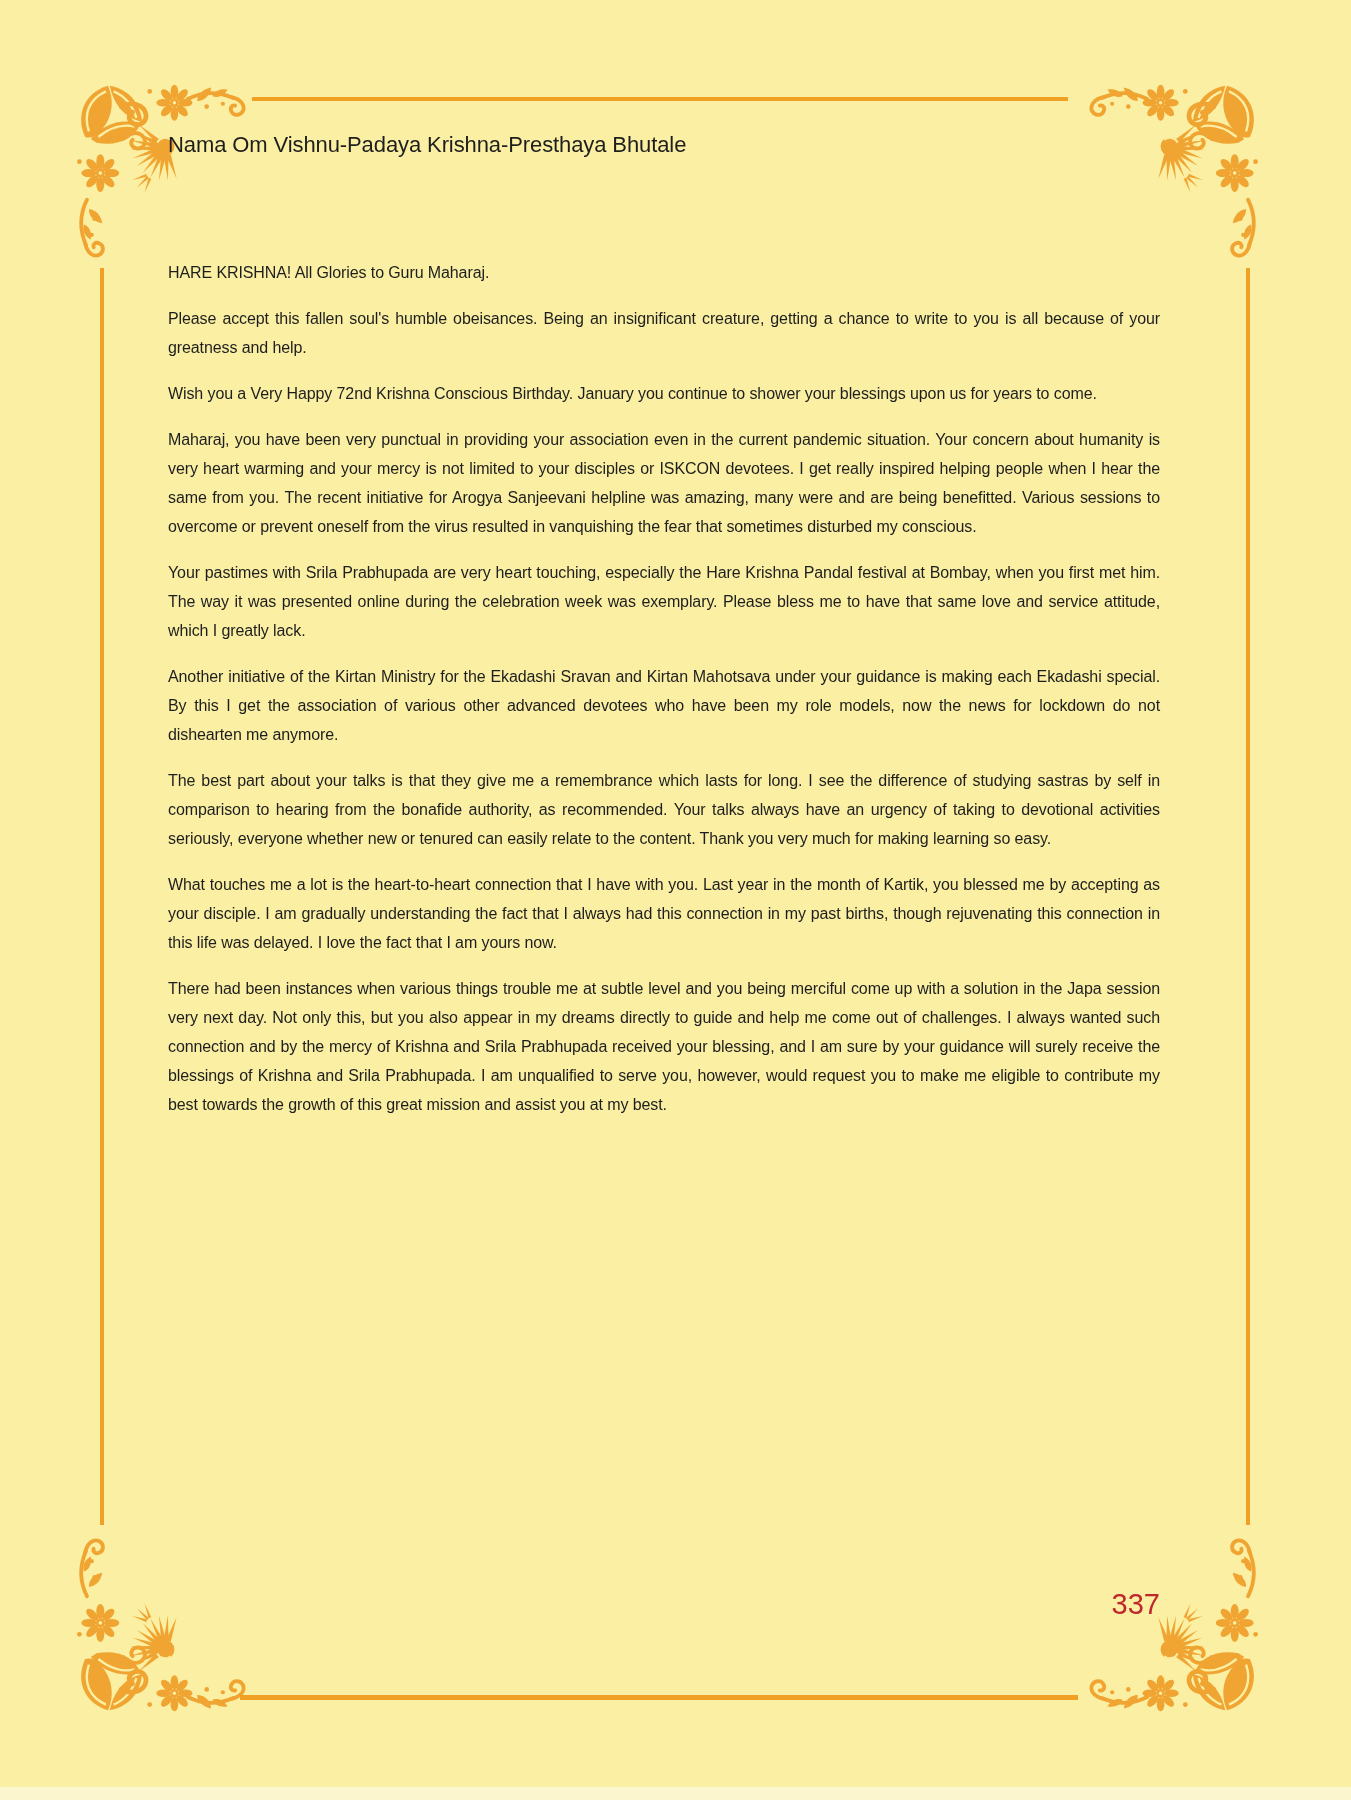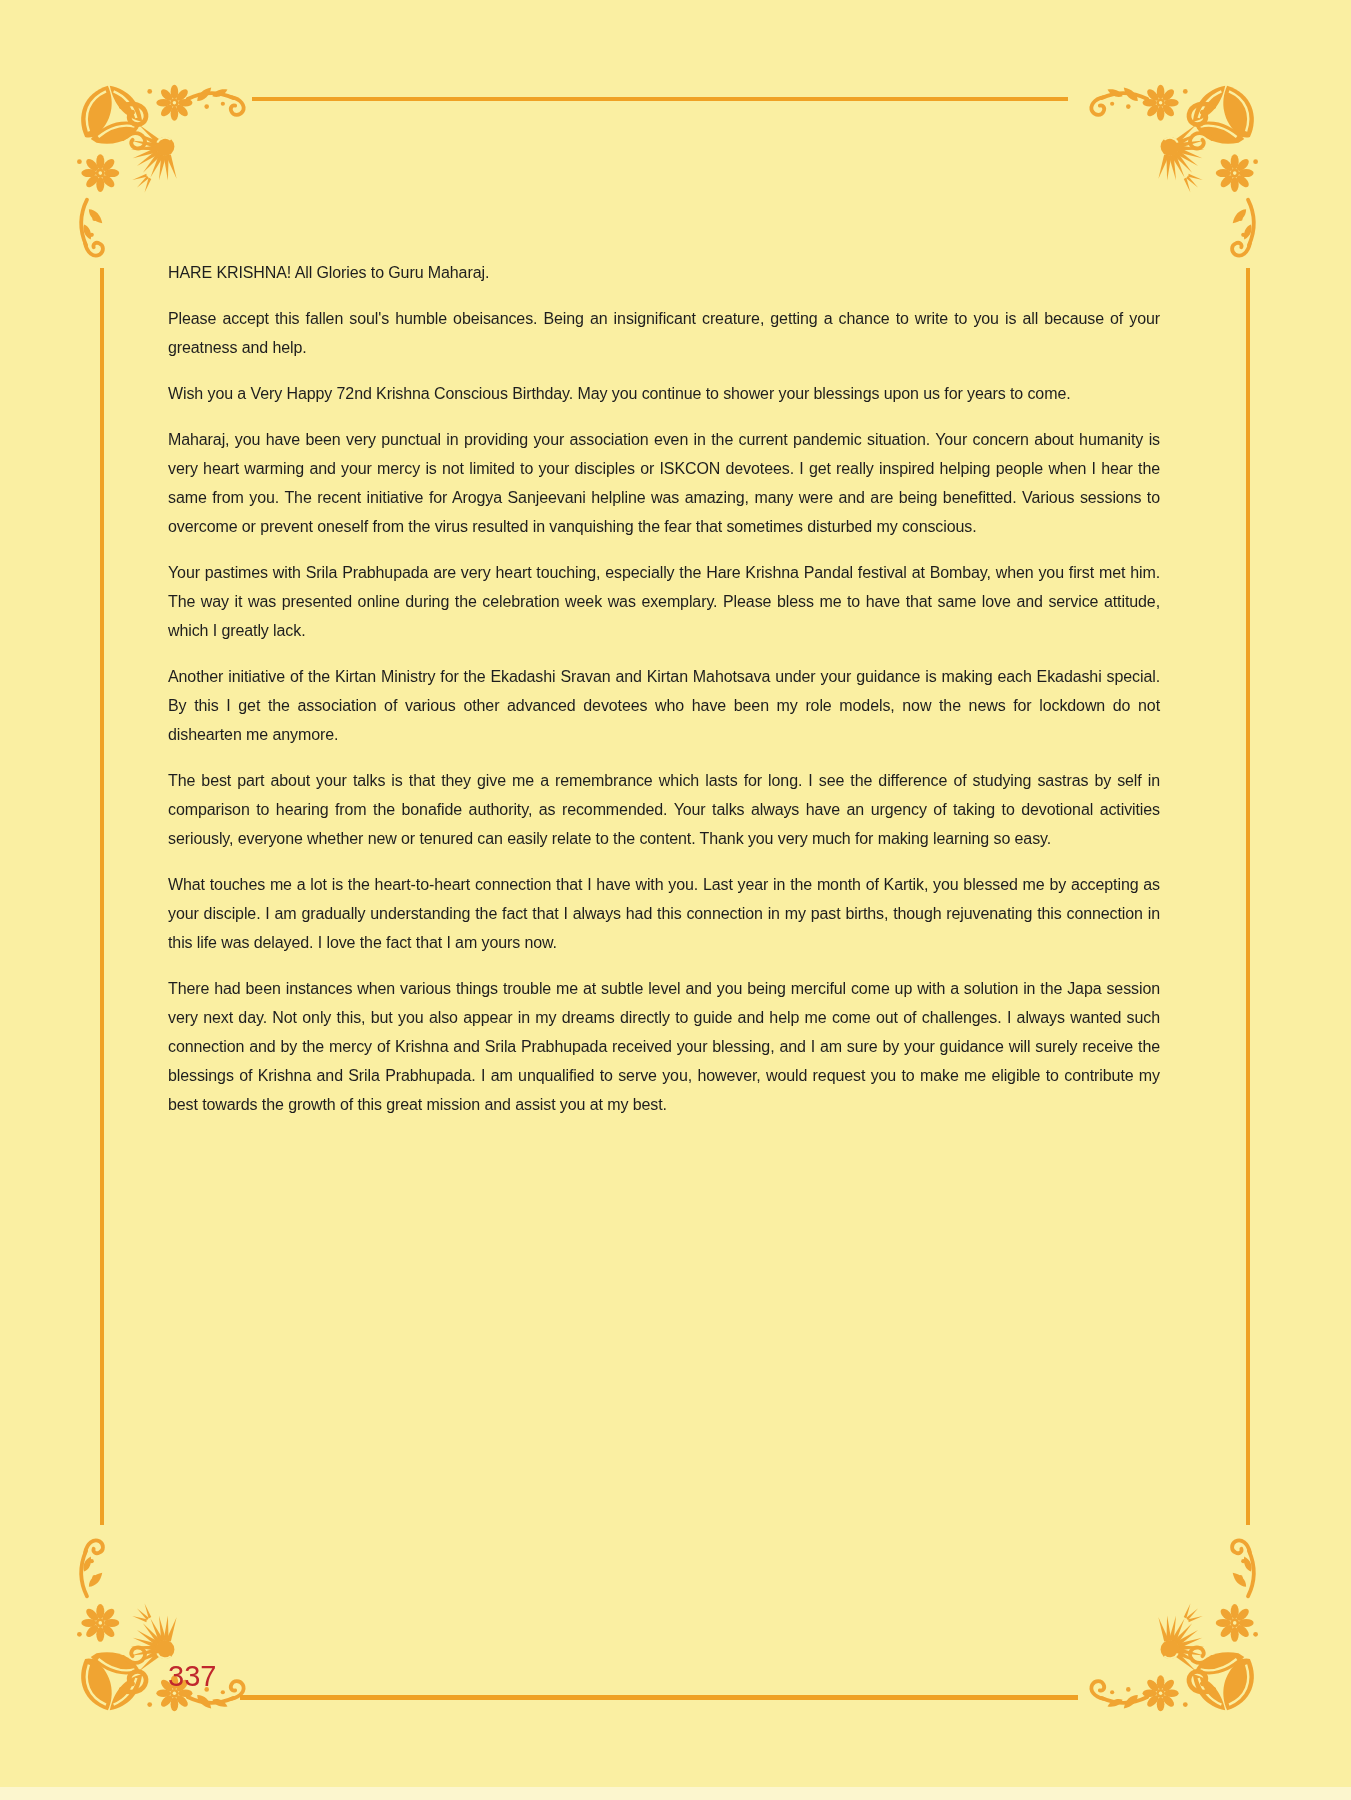--- a/index.html
+++ b/index.html
@@ -29,22 +29,22 @@
     font-size:22px;line-height:28px;letter-spacing:-0.1px;
   }
   .invocation div{margin:0 0 14px;}
   .letter{
     position:absolute;left:168px;top:258px;width:992px;
     font-size:16px;line-height:29px;letter-spacing:-0.1px;
   }
   .letter p{margin:0 0 17px;text-align:justify;}
   .letter p.salutation{text-align:left;}
   .page-number{
-    position:absolute;left:168px;top:1661px;width:992px;
-    text-align:left;font-size:29px;line-height:30px;
+    position:absolute;left:168px;top:1589px;width:992px;
+    text-align:right;font-size:29px;line-height:30px;
     color:var(--page-number-color,#C0272D);
   }
   .bottom-strip{
     position:absolute;left:0;top:1787px;width:1351px;height:13px;
     background:var(--bottom-strip,#FCF6CE);
   }
 </style>
 </head>
 <body>
 
@@ -138,26 +138,27 @@
   <svg class="corner corner-br" viewBox="0 0 200 200">
       <use href="#corner-art"></use>
     </svg>
 
   <div class="rule rule-top"></div>
   <div class="rule rule-bottom"></div>
   <div class="rule rule-left"></div>
   <div class="rule rule-right"></div>
 
   <div class="invocation">
+    <div>Nama Om Vishnu-Padaya Krishna-Presthaya Bhutale</div>
   </div>
 
   <div class="letter">
     <p class="salutation">HARE KRISHNA! All Glories to Guru Maharaj.</p>
     <p>Please accept this fallen soul's humble obeisances. Being an insignificant creature, getting a chance to write to you is all because of your greatness and help.</p>
-    <p>Wish you a Very Happy 72nd Krishna Conscious Birthday. May you continue to shower your blessings upon us for years to come.</p>
+    <p>Wish you a Very Happy 72nd Krishna Conscious Birthday. January you continue to shower your blessings upon us for years to come.</p>
     <p>Maharaj, you have been very punctual in providing your association even in the current pandemic situation. Your concern about humanity is very heart warming and your mercy is not limited to your disciples or ISKCON devotees. I get really inspired helping people when I hear the same from you. The recent initiative for Arogya Sanjeevani helpline was amazing, many were and are being benefitted. Various sessions to overcome or prevent oneself from the virus resulted in vanquishing the fear that sometimes disturbed my conscious.</p>
     <p>Your pastimes with Srila Prabhupada are very heart touching, especially the Hare Krishna Pandal festival at Bombay, when you first met him. The way it was presented online during the celebration week was exemplary. Please bless me to have that same love and service attitude, which I greatly lack.</p>
     <p>Another initiative of the Kirtan Ministry for the Ekadashi Sravan and Kirtan Mahotsava under your guidance is making each Ekadashi special. By this I get the association of various other advanced devotees who have been my role models, now the news for lockdown do not dishearten me anymore.</p>
     <p>The best part about your talks is that they give me a remembrance which lasts for long. I see the difference of studying sastras by self in comparison to hearing from the bonafide authority, as recommended. Your talks always have an urgency of taking to devotional activities seriously, everyone whether new or tenured can easily relate to the content. Thank you very much for making learning so easy.</p>
     <p>What touches me a lot is the heart-to-heart connection that I have with you. Last year in the month of Kartik, you blessed me by accepting as your disciple. I am gradually understanding the fact that I always had this connection in my past births, though rejuvenating this connection in this life was delayed. I love the fact that I am yours now.</p>
     <p>There had been instances when various things trouble me at subtle level and you being merciful come up with a solution in the Japa session very next day. Not only this, but you also appear in my dreams directly to guide and help me come out of challenges. I always wanted such connection and by the mercy of Krishna and Srila Prabhupada received your blessing, and I am sure by your guidance will surely receive the blessings of Krishna and Srila Prabhupada. I am unqualified to serve you, however, would request you to make me eligible to contribute my best towards the growth of this great mission and assist you at my best.</p>
   </div>
 
   <div class="page-number">337</div>
 

